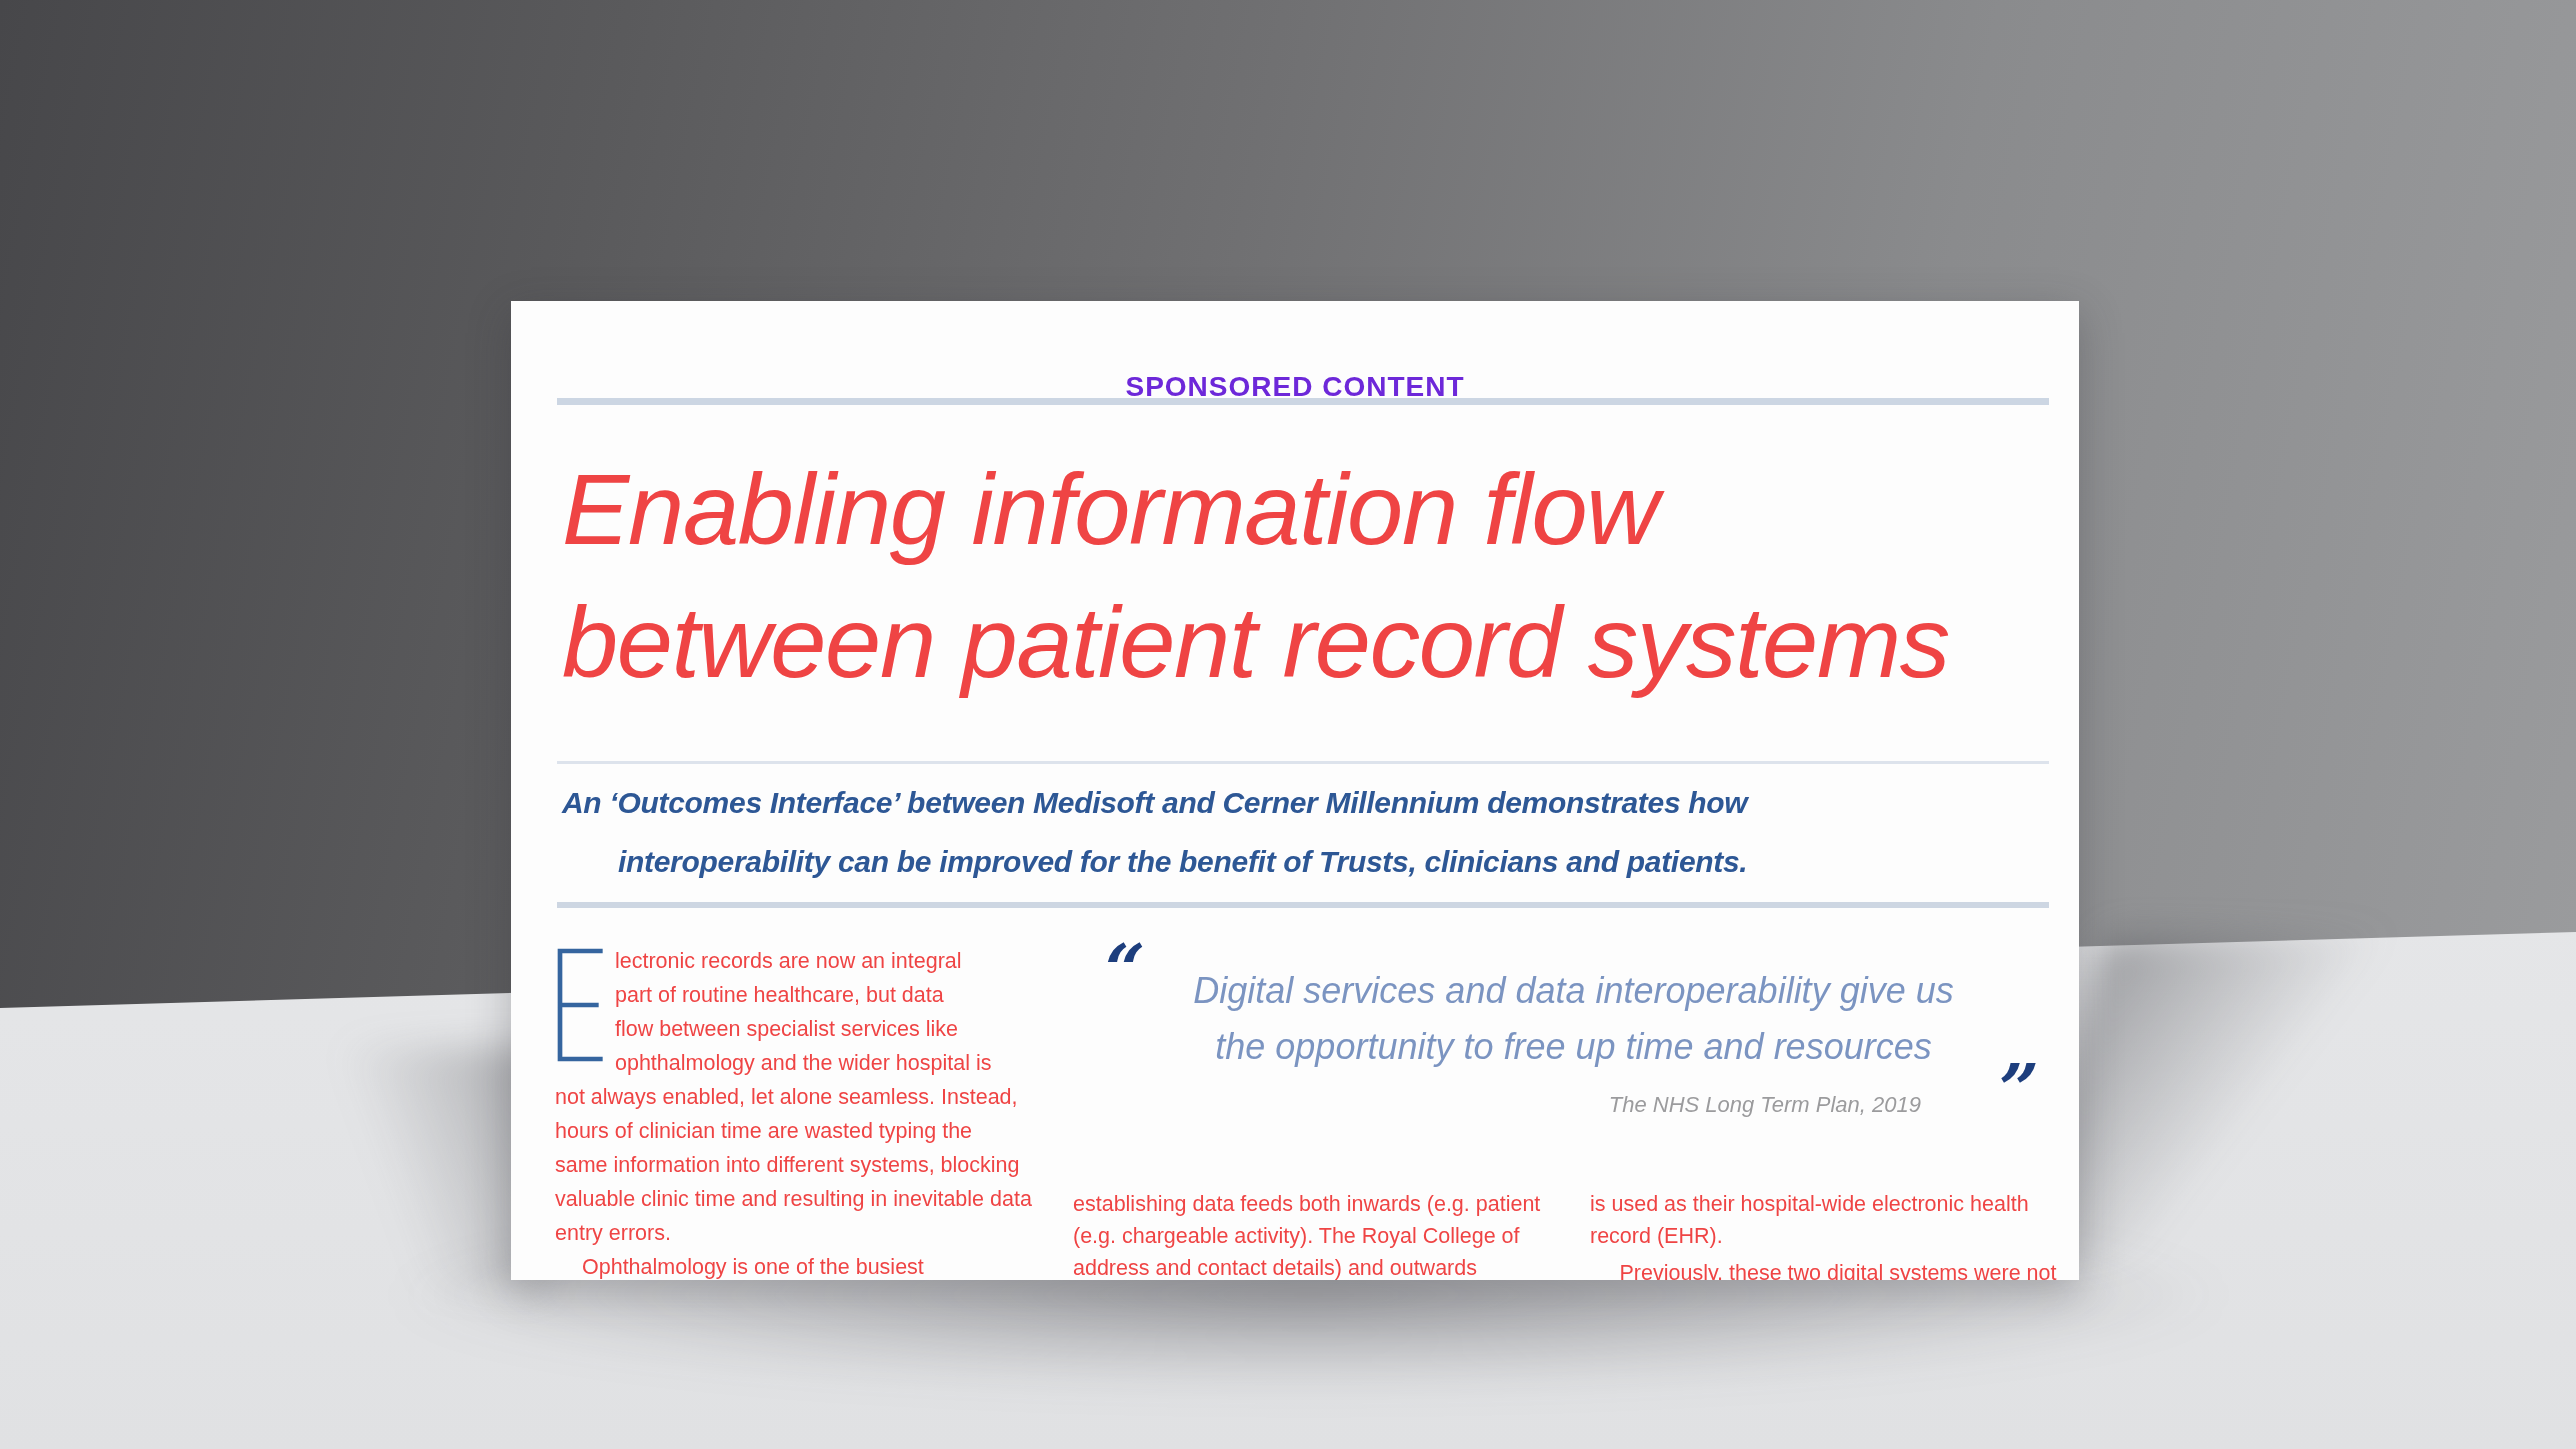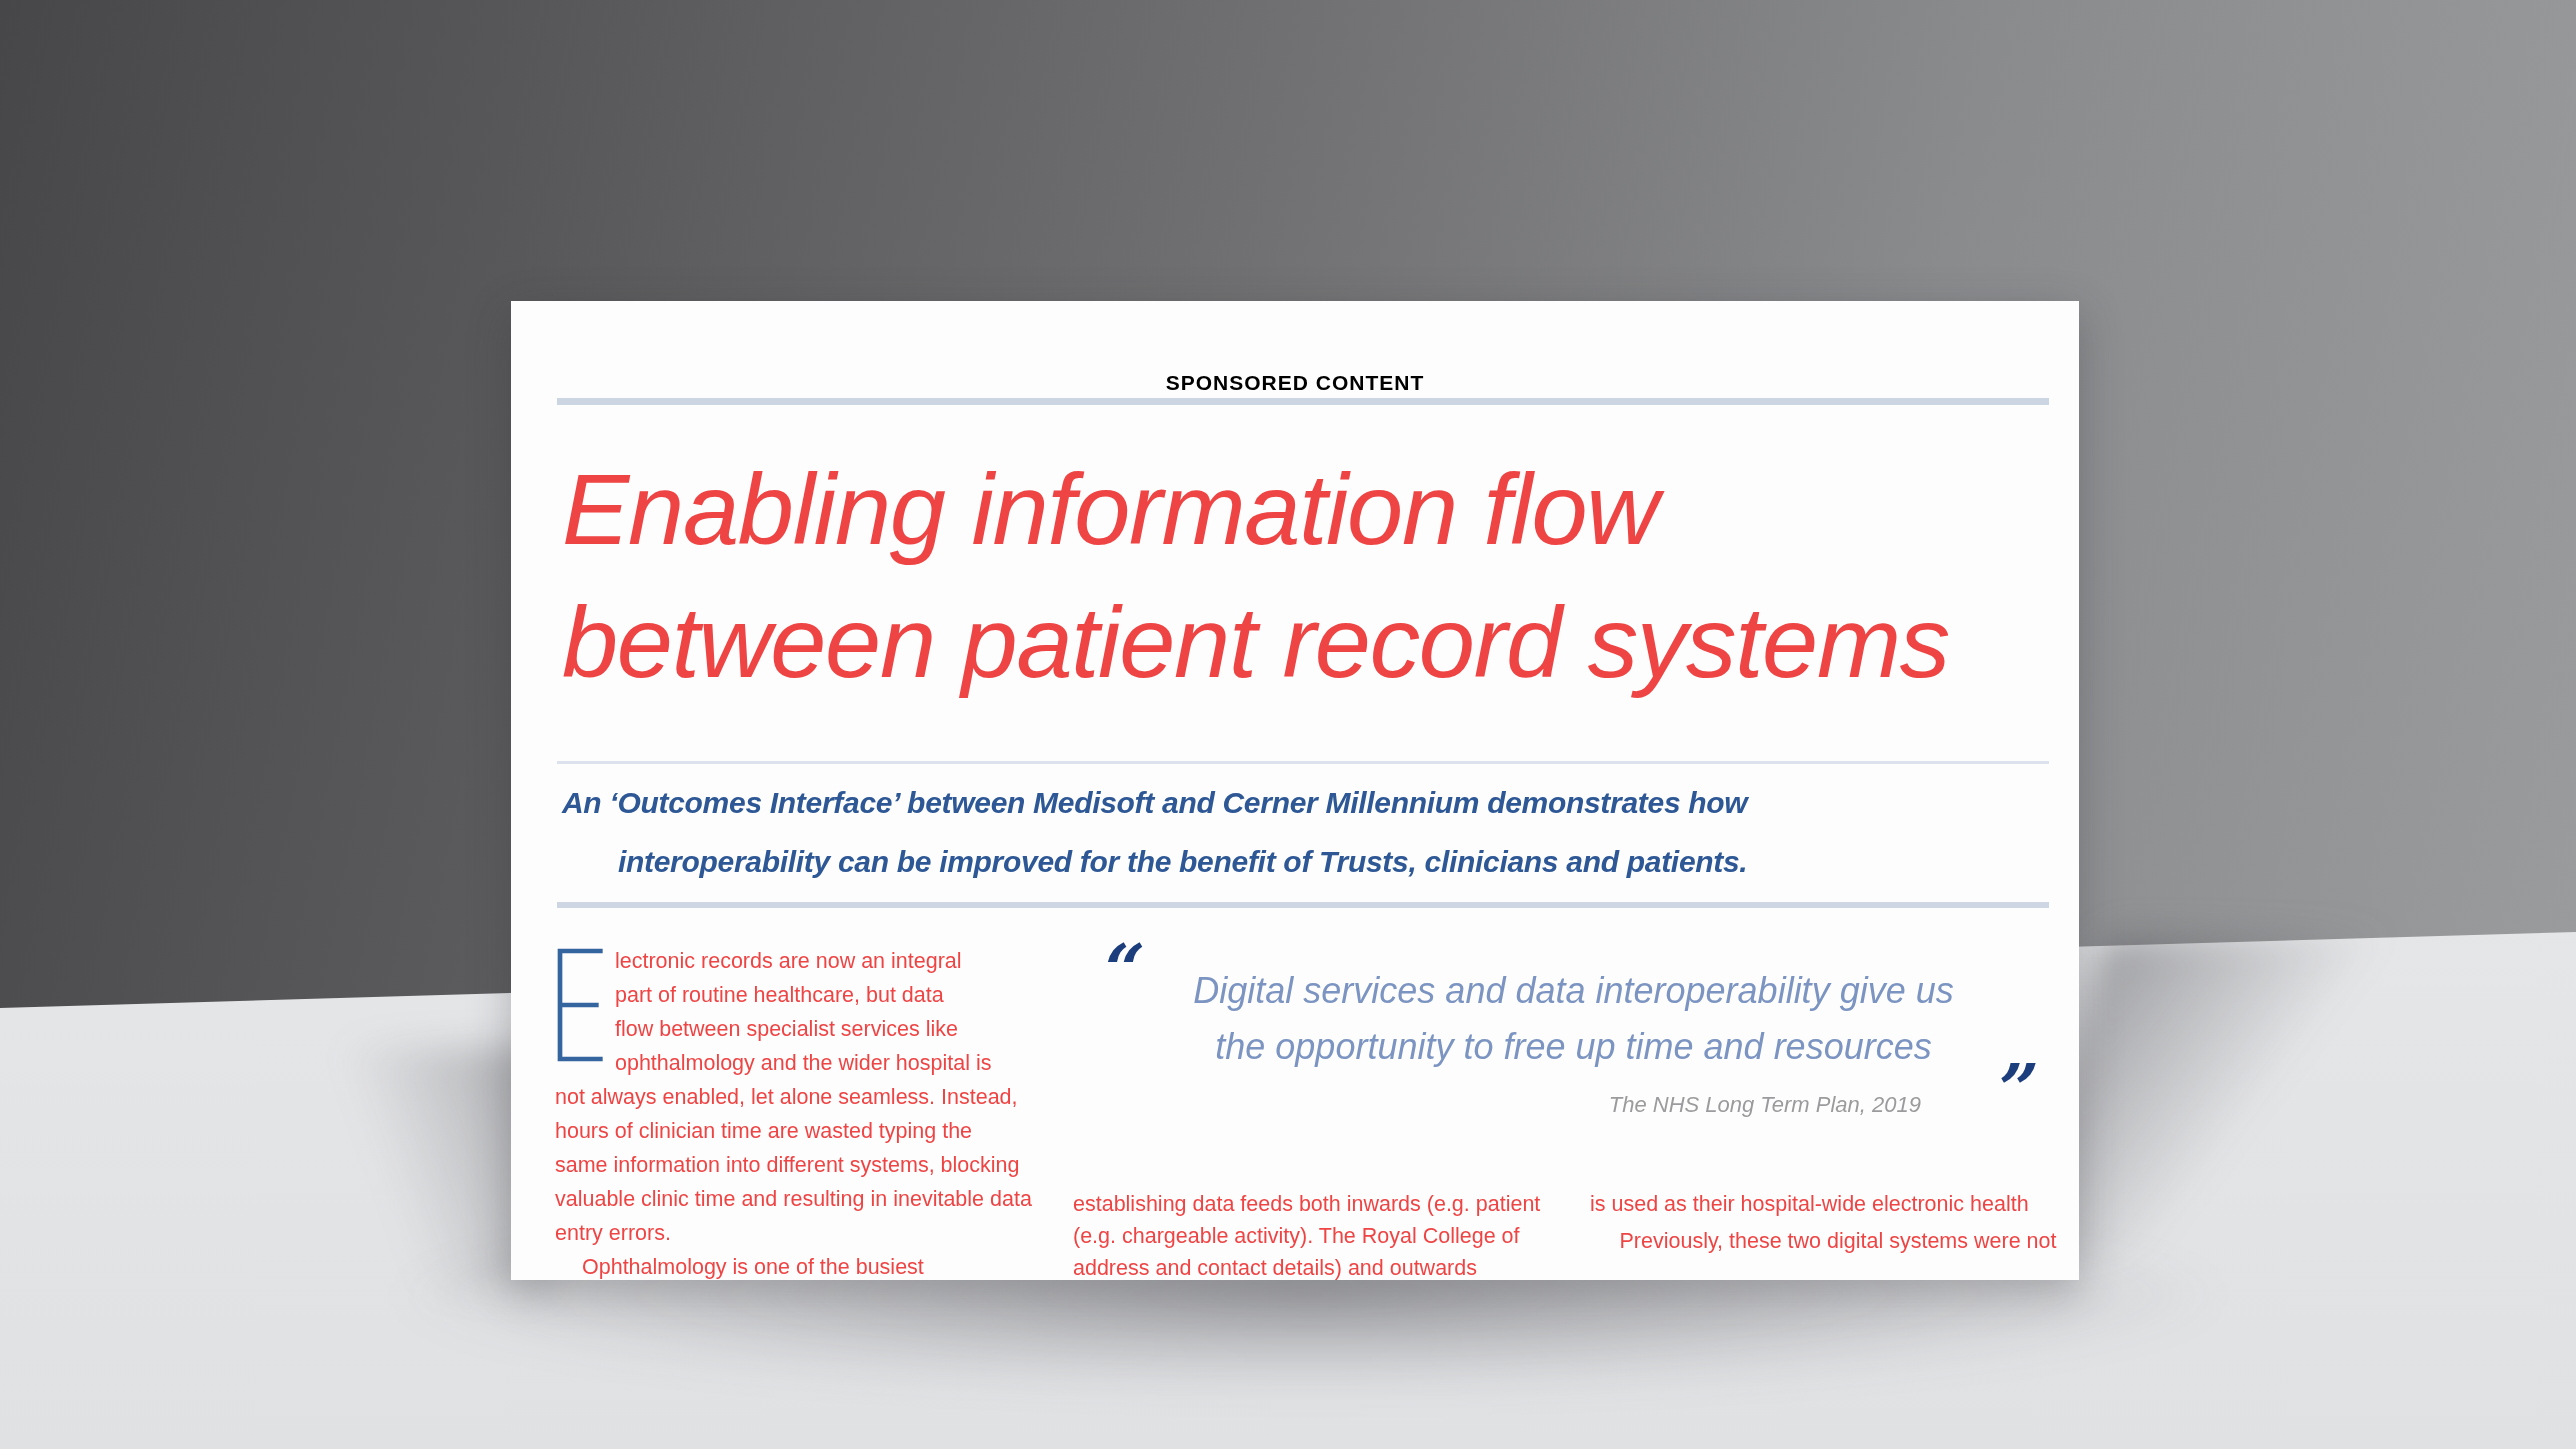--- a/index.html
+++ b/index.html
@@ -22,21 +22,21 @@
   .shadow-left{position:absolute;left:315px;top:1047px;width:228px;height:241px;
         background:linear-gradient(250deg,rgba(95,96,101,0.45) 0%,rgba(95,96,101,0) 65%);
         filter:blur(17.4px);}
 
   
   .card{position:absolute;left:511px;top:301px;width:1568px;height:979px;
         background:#fdfdfd;overflow:hidden;
         box-shadow:0 12px 40px rgba(50,50,56,.30);}
 
   .kicker{position:absolute;top:70px;left:0;width:100%;text-align:center;
-        font-size:21px;font-weight:700;letter-spacing:1px;color:#000000;}
+        font-size:28px;font-weight:700;letter-spacing:1px;color:#6d28d9;}
   .rule{position:absolute;left:46px;width:1492px;background:#ccd6e3;}
   .rule-kicker{top:97px;height:7.4px;background:#ccd6e3;}
   .rule-above-standfirst{top:460px;height:3.4px;background:#dde3ec;}
   .rule-below-standfirst{top:601px;height:6px;background:#cdd6e2;}
 
   .title{position:absolute;left:51px;top:142px;
         font-style:italic;font-weight:400;font-size:101px;line-height:133px;
         letter-spacing:-1.3px;color:#ef4444;white-space:nowrap;}
   .standfirst{position:absolute;left:51px;top:472px;
         font-style:italic;font-weight:700;font-size:30px;line-height:59px;
@@ -128,18 +128,19 @@
     </div>
 
     <div class="col2 bodytext">
       <div class="bl">establishing data feeds both inwards (e.g. patient</div>
       <div class="bl">(e.g. chargeable activity). The Royal College of</div>
       <div class="bl">address and contact details) and outwards</div>
     </div>
 
     <div class="col3 bodytext">
       <div class="bl">is used as their hospital-wide electronic health</div>
+      <div class="bl">record (EHR).</div>
       <div class="bl para2">Previously, these two digital systems were not</div>
     </div>
 
   </div>
 </div>
 
 
 </body></html>

